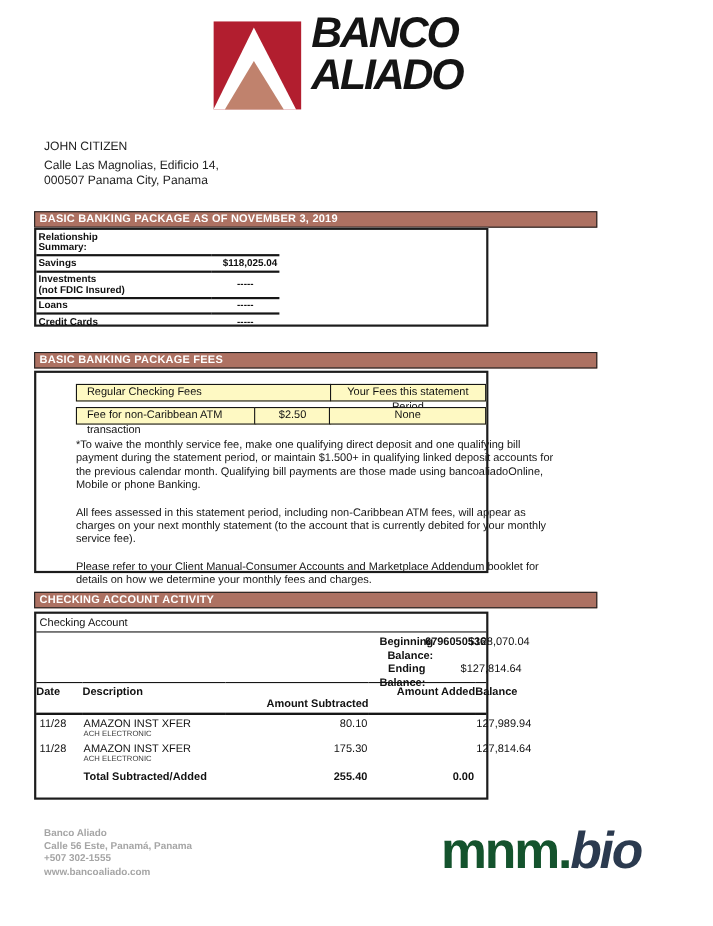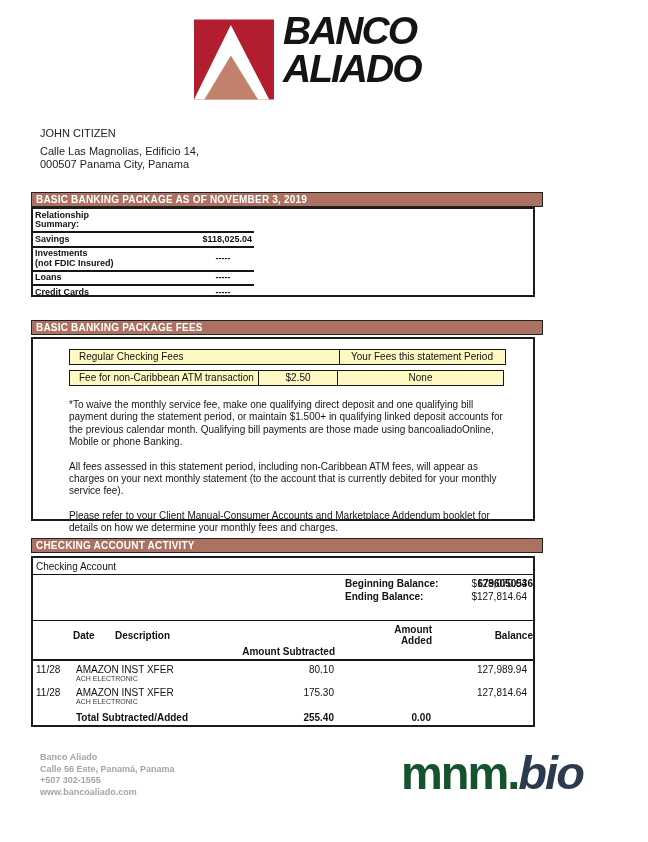--- a/index.html
+++ b/index.html
@@ -13,21 +13,21 @@
 
   
   .address { position:absolute; left:40px; top:127px; font-size:11px; line-height:13px; color:#222; }
   .addr-name { margin-bottom:5px; }
 
   
   .section-bar { position:absolute; left:31px; width:512px; height:15px; box-sizing:border-box;
                  background:#ad7162; border:1px solid #222; color:#fff; font-weight:bold;
                  font-size:10px; line-height:13px; padding-left:4px; letter-spacing:.2px; }
   .bar1 { top:192px; } .bar2 { top:320px; } .bar3 { top:538px; }
-  .box { position:absolute; left:31px; width:504px; box-sizing:border-box;
+  .box { position:absolute; left:31px; width:413px; box-sizing:border-box;
          border:2px solid #1c1c1c; background:#fff; }
   .box1 { top:207px; height:90px; }
   .box2 { top:337px; height:184px; }
   .box3 { top:556px; height:171px; }
 
   
   .summary-table { border-collapse:collapse; width:221px; font-size:9px; line-height:9.5px; }
   .summary-table td { padding:1.5px 2px; font-weight:bold; border-bottom:2px solid #161616; }
   .summary-table tr:last-child td { border-bottom:none; }
   .summary-table td.val-r { text-align:right; width:58px; }
@@ -51,21 +51,21 @@
   .acct-row { position:relative; height:33px; padding-top:3px;text-align:right; }
   .acct-num { font-weight:bold; font-size:10px; padding-left:3px; }
   .balances { position:absolute; left:312px; right:6px; top:3px; }
   .bal-line { display:flex; justify-content:space-between; font-size:10px; line-height:12.5px;gap:32px; }
   .bal-label { font-weight:bold; }
 
   .tx-table { width:100%; border-collapse:collapse; font-size:10px; margin-top:9px; table-layout:fixed; }
   .tx-table th { font-weight:bold; padding:0; }
   .tx-table .al { text-align:left; } .tx-table .ar { text-align:right; }
   tr.h1 { border-top:1.5px solid #161616; }
-  tr.h1 th { padding-top:3px;padding-left:40px; }
+  tr.h1 th { padding-top:3px; }
   tr.h2 { border-bottom:2px solid #161616; }
   tr.h2 th { padding-bottom:2px; }
   .pad-l { padding-left:3px; } .pad-r { padding-right:6px; }
   .tx-table tbody td { vertical-align:top; padding-top:3px; }
   .desc-sub { font-size:7px; color:#3a3a3a; line-height:8px; }
   tr.total td { font-weight:bold; padding-top:5px; }
 
   
   .footer-info { position:absolute; left:40px; top:752px; color:#a5a5a5; font-size:9px;
                  font-weight:bold; line-height:11.5px; }

